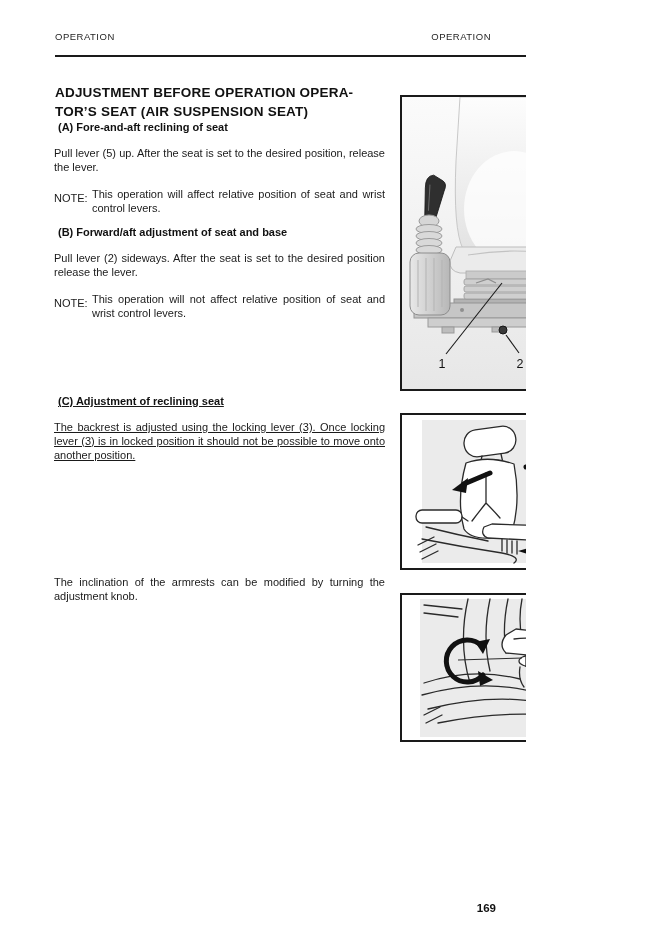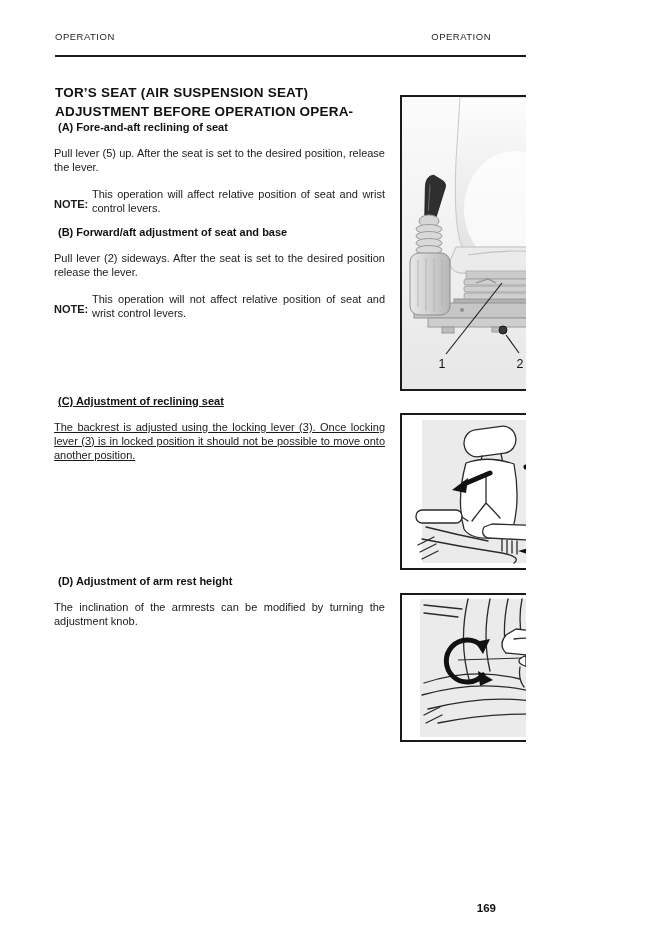--- a/index.html
+++ b/index.html
@@ -16,21 +16,21 @@
     position:absolute; left:55px; top:74px; width:345px;
     font-size:13.5px; font-weight:bold; line-height:19px; letter-spacing:0.2px; color:#111;
   }
   .doc-title .tline { display:block; }
 
   .section { position:absolute; left:54px; width:331px; }
   .sec-a { top:121px; } .sec-b { top:226px; } .sec-c { top:395px;text-decoration:underline; } .sec-d { top:575px; }
   .sec-heading { font-size:11px; font-weight:bold; margin:0 0 12px 0; padding-left:4px; line-height:13px; color:#111; }
   .sec-body { font-size:11px; line-height:14px; text-align:justify; margin:0 0 13px 0; color:#1a1a1a; }
   .note { font-size:11px; line-height:14px; text-align:justify; position:relative; padding-left:38px; margin:0; color:#1a1a1a; }
-  .note-label { position:absolute; left:0; top:10px; font-weight:bold; }
+  .note-label { position:absolute; left:0; top:4px; font-weight:normal; }
 
   .figure {
     position:absolute; left:400px; width:228px; box-sizing:border-box;
     border:2px solid #1a1a1a; background:#fff;
   }
   .fig-1 { top:95px;  height:296px; }
   .fig-2 { top:413px; height:157px; }
   .fig-3 { top:593px; height:149px; }
   .figure svg { display:block; width:100%; height:100%; }
 
@@ -44,22 +44,22 @@
 </head>
 <body>
 
 <div class="page">
 
   <div class="header-text header-left">OPERATION</div>
   <div class="header-text header-right">OPERATION</div>
   <div class="header-rule"></div>
 
   <h1 class="doc-title">
+    <span class="tline">ADJUSTMENT BEFORE OPERATION OPERA-</span>
     <span class="tline">TOR’S SEAT (AIR SUSPENSION SEAT)</span>
-    <span class="tline">ADJUSTMENT BEFORE OPERATION OPERA-</span>
   </h1>
 
   <section class="section sec-a">
     <h2 class="sec-heading">(A) Fore-and-aft reclining of seat</h2>
     <p class="sec-body">Pull lever (5) up. After the seat is set to the desired position, release the lever.</p>
     <p class="note">
       <span class="note-label">NOTE:</span>
       <span>This operation will affect relative position of seat and wrist control levers.</span>
     </p>
   </section>
@@ -72,21 +72,20 @@
       <span>This operation will not affect relative position of seat and wrist control levers.</span>
     </p>
   </section>
 
   <section class="section sec-c">
     <h2 class="sec-heading">(C) Adjustment of reclining seat</h2>
     <p class="sec-body">The backrest is adjusted using the locking lever (3). Once locking lever (3) is in locked position it should not be possible to move onto another position.</p>
   </section>
 
   <section class="section sec-d">
-    <h2 class="sec-heading">(D) Adjustment of arm rest height</h2>
     <p class="sec-body">The inclination of the armrests can be modified by turning the adjustment knob.</p>
   </section>
 
   <div class="figure fig-1">
     <svg viewBox="0 0 224 292">
       <defs>
         <linearGradient id="g1bg" x1="0" y1="0" x2="0" y2="1">
           <stop offset="0" stop-color="#fbfbfb"></stop>
             <stop offset="1" stop-color="#e7e7e7"></stop>
         </linearGradient>

